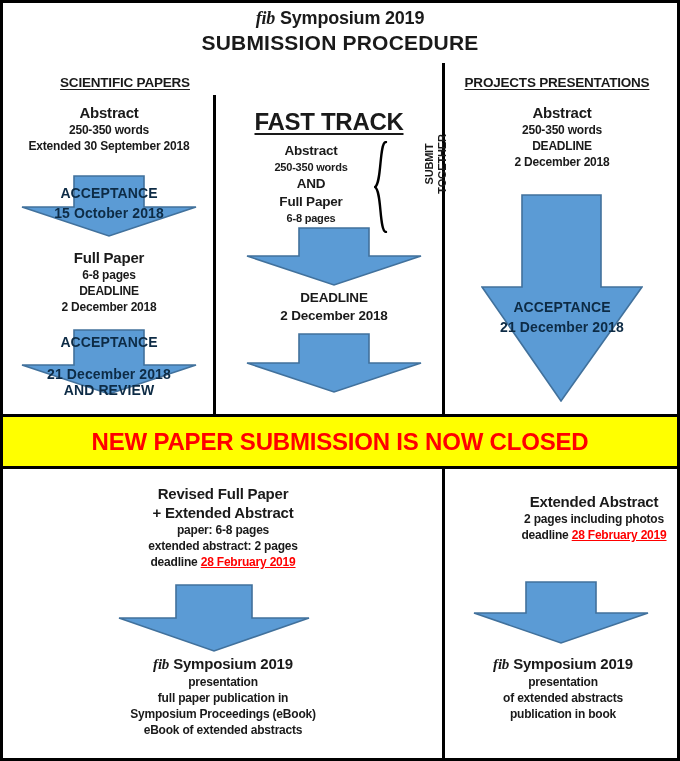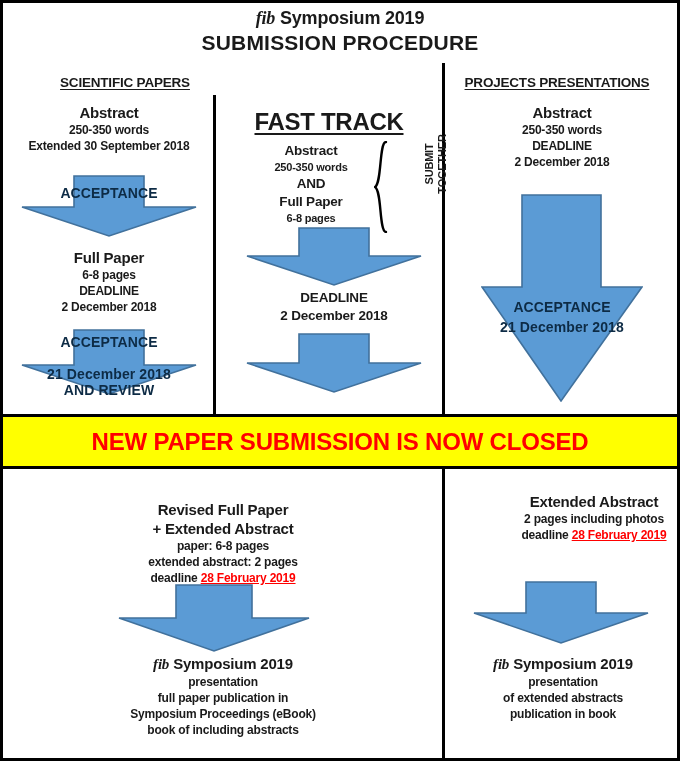--- a/index.html
+++ b/index.html
@@ -211,20 +211,21 @@
     <div class="t-title">Abstract</div>
     <div class="t-sub">250-350 words</div>
     <div class="t-sub">Extended 30 September 2018</div>
   </div>
 
   <div class="arrow" style="left:18px;top:172px;width:176px;height:62px;">
     <svg width="176" height="62" viewBox="0 0 176 62">
       <polygon points="53,1 123,1 123,32 175,32 88,61 1,32 53,32" fill="#5B9BD5" stroke="#41719C" stroke-width="1.6"></polygon>
     </svg>
     <div class="arrow-label" style="top:10px;">ACCEPTANCE</div>
+    <div class="arrow-label" style="top:30px;">15 October 2018</div>
   </div>
 
   <div class="tblock" style="left:0;width:212px;top:245px;">
     <div class="t-title">Full Paper</div>
     <div class="t-sub">6-8 pages</div>
     <div class="t-sub">DEADLINE</div>
     <div class="t-sub">2 December 2018</div>
   </div>
 
   <div class="arrow" style="left:18px;top:326px;width:176px;height:66px;">
@@ -285,40 +286,40 @@
       <polygon points="41,1 120,1 120,93 161,93 80,207 1,93 41,93" fill="#5B9BD5" stroke="#41719C" stroke-width="1.6"></polygon>
     </svg>
     <div class="arrow-label" style="top:105px;">ACCEPTANCE</div>
     <div class="arrow-label" style="top:125px;">21 December 2018</div>
   </div>
 
   <div id="banner">
     <div id="banner-text">NEW PAPER SUBMISSION IS NOW CLOSED</div>
   </div>
 
-  <div class="tblock" style="left:0;width:440px;top:481px;margin-top:16px;">
+  <div class="tblock" style="left:0;width:440px;top:481px;">
     <div class="t-title">Revised Full Paper</div>
     <div class="t-title">+ Extended Abstract</div>
     <div class="t-sub">paper: 6-8 pages</div>
     <div class="t-sub">extended abstract: 2 pages</div>
     <div class="t-sub"><span>deadline </span><span class="red" style="text-decoration:underline;text-underline-offset:1px;">28 February 2019</span></div>
   </div>
 
   <div class="arrow" style="left:115px;top:581px;width:192px;height:68px;">
     <svg width="192" height="68" viewBox="0 0 192 68">
       <polygon points="58,1 134,1 134,34 191,34 96,67 1,34 58,34" fill="#5B9BD5" stroke="#41719C" stroke-width="1.6"></polygon>
     </svg>
   </div>
 
   <div class="tblock" style="left:0;width:440px;top:651px;">
     <div class="t-title"><span class="fibser">fib</span><span> Symposium 2019</span></div>
     <div class="t-sub">presentation</div>
     <div class="t-sub">full paper publication in</div>
     <div class="t-sub">Symposium Proceedings (eBook)</div>
-    <div class="t-sub">book of including abstracts</div>
+    <div class="t-sub">eBook of extended abstracts</div>
   </div>
 
   <div class="tblock" style="left:442px;width:236px;top:489px;padding-left:31px;">
     <div class="t-title">Extended Abstract</div>
     <div class="t-sub">2 pages including photos</div>
     <div class="t-sub"><span>deadline </span><span class="red" style="text-decoration:underline;text-underline-offset:1px;">28 February 2019</span></div>
   </div>
 
   <div class="arrow" style="left:470px;top:578px;width:176px;height:63px;">
     <svg width="176" height="63" viewBox="0 0 176 63">

